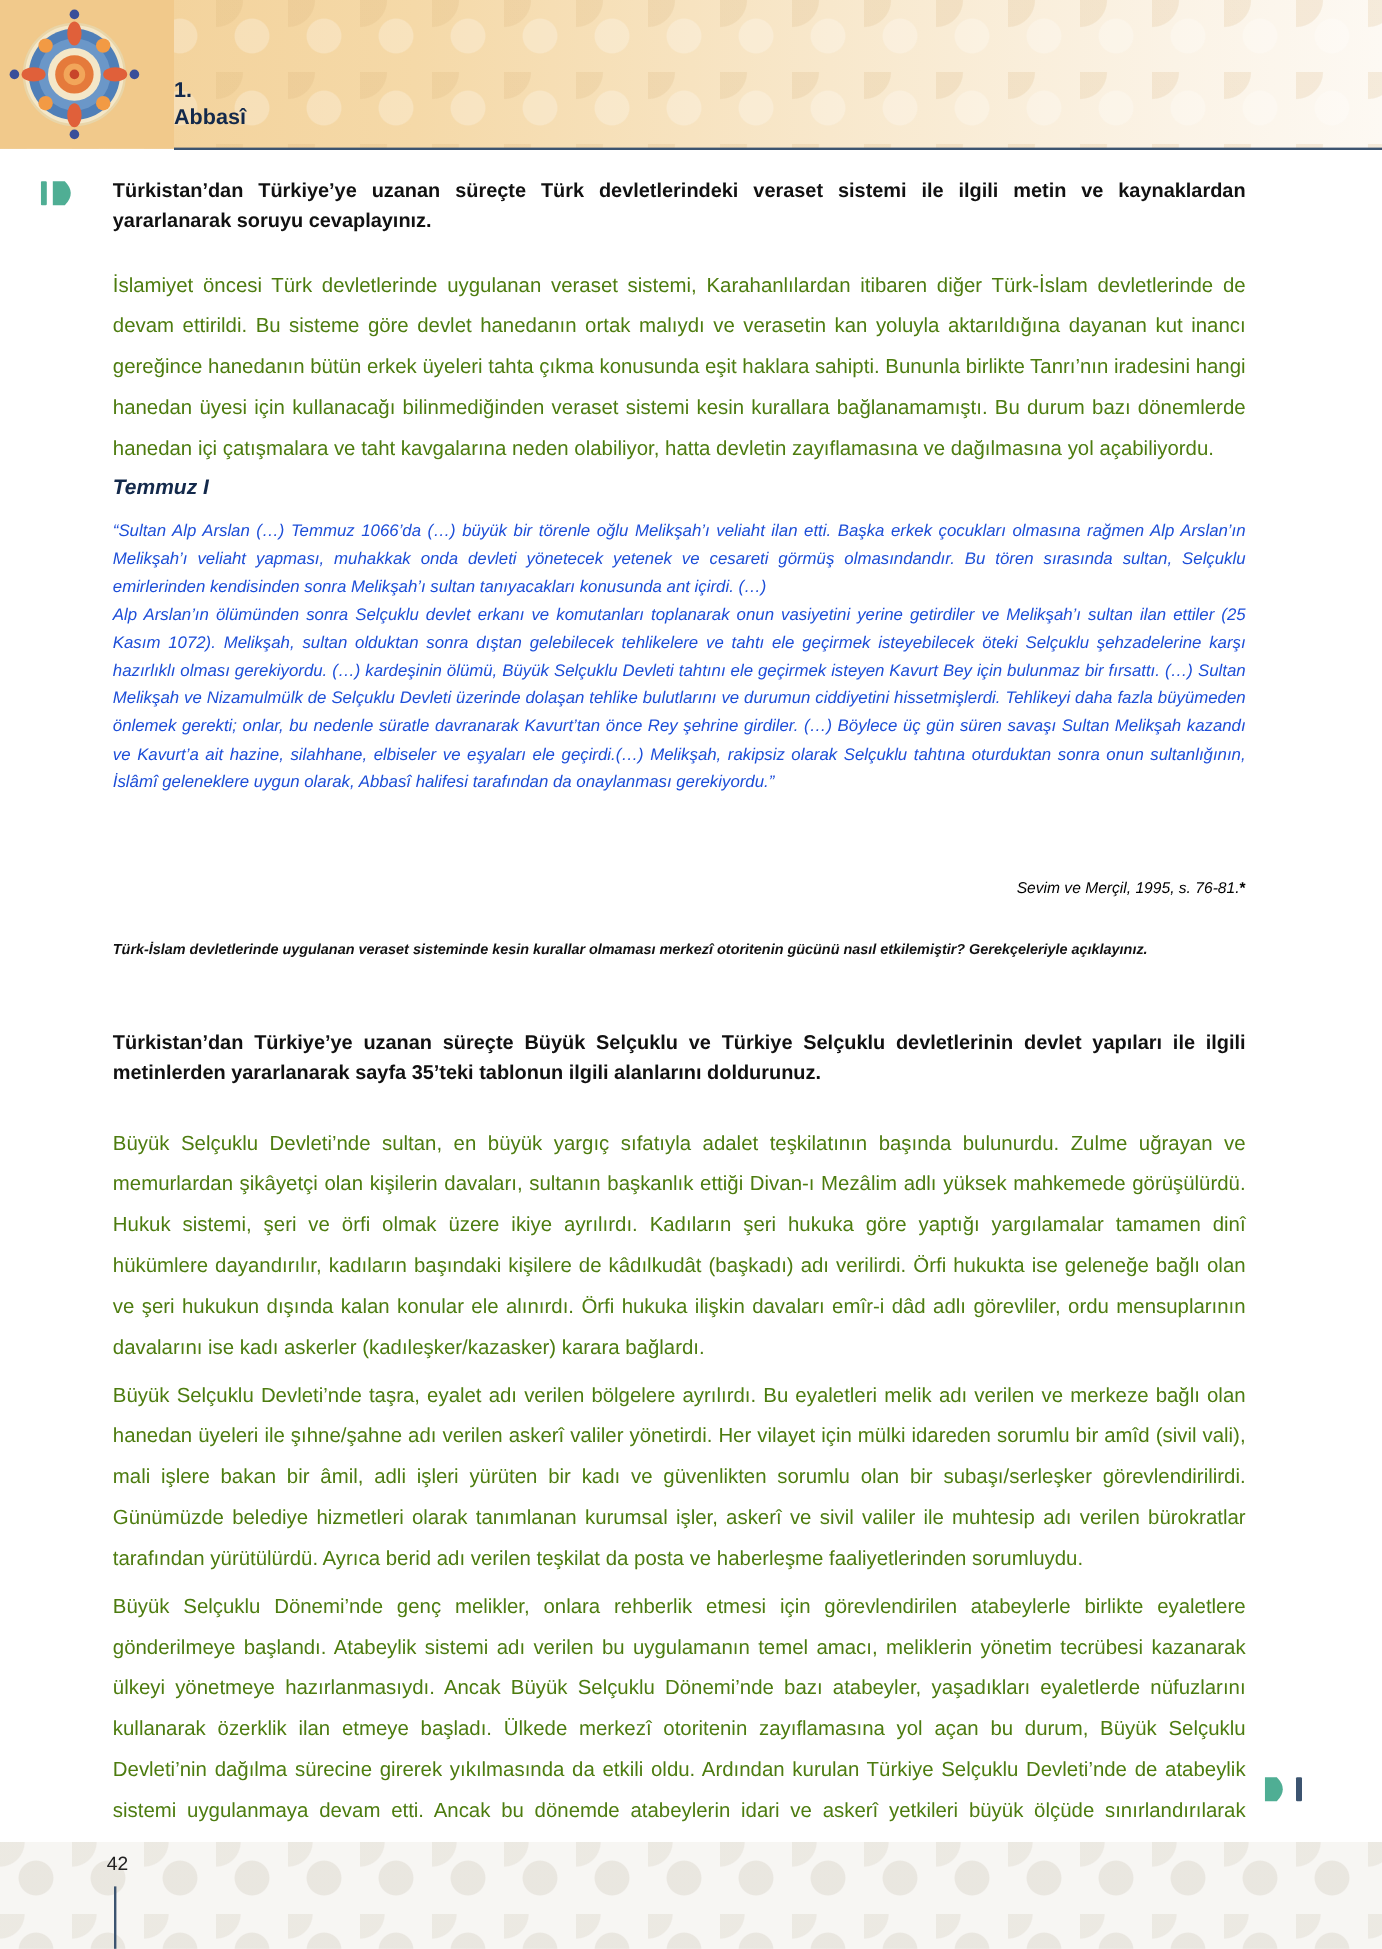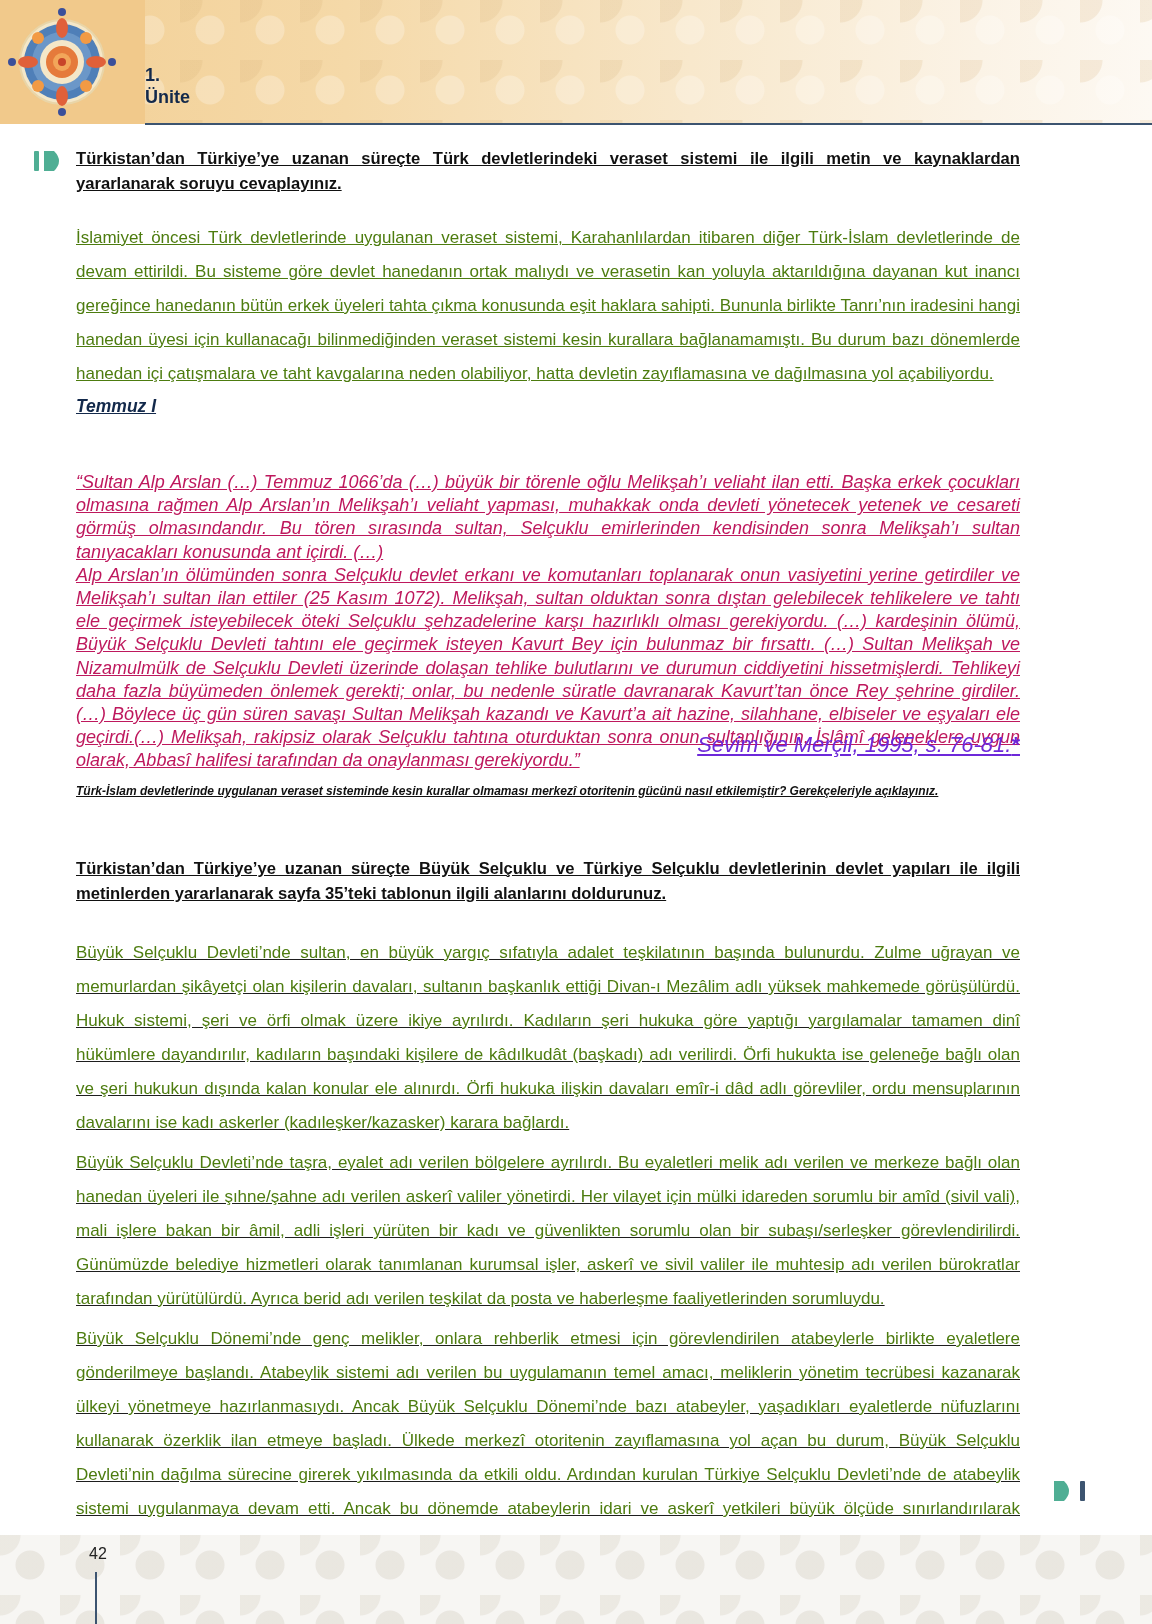--- a/index.html
+++ b/index.html
@@ -33,37 +33,37 @@
     position: absolute; left: 145px; top: 64px;
     font-weight: bold; font-size: 18px; line-height: 22px; color: #13294b;
   }
   .header-rule {
     position: absolute; left: 145px; top: 123px; width: 1007px; height: 2px; background: #3c5470;
   }
   
   .start-icon { position: absolute; left: 34px; top: 150px; width: 32px; height: 22px; }
   .end-icon { position: absolute; left: 1054px; top: 1480px; width: 32px; height: 22px; }
 
-  .content { position: absolute; left: 76px; width: 944px; text-decoration: underline; }
+  .content { position: absolute; left: 94px; width: 944px; }
   .task {
     font-weight: bold; font-size: 16.6px; line-height: 25px; color: #111;
     text-align: justify;
   }
   .para {
     font-size: 17px; line-height: 34px; color: #4d7c0f; text-align: justify;
     margin: 0 0 6px 0;
   }
   .source-title {
     font-weight: bold; font-style: italic; font-size: 17.5px; color: #13294b;
   }
   .quote {
-    font-style: italic; font-size: 18px; line-height: 23.2px; color: #be185d; text-align: justify; margin-top: 40px;
+    font-style: italic; font-size: 14px; line-height: 23.2px; color: #1d4ed8; text-align: justify;
   }
   .citation {
-    font-style: italic; font-size: 22px; color: #6d28d9; text-align: right;
+    font-style: italic; font-size: 13px; color: #000000; text-align: right;
   }
   .question {
     font-weight: bold; font-style: italic; font-size: 12px; line-height: 25px; color: #111;
     text-align: justify;
   }
   
   .footer {
     position: absolute; left: 0; top: 1535px; width: 1152px; height: 89px;
     background: #f7f6f3;
     background-image:
@@ -106,21 +106,21 @@
     </g>
     <g fill="#3a4f9a">
       <circle cx="56" cy="6" r="4"></circle>
       <circle cx="56" cy="106" r="4"></circle>
       <circle cx="6" cy="56" r="4"></circle>
       <circle cx="106" cy="56" r="4"></circle>
     </g>
   </svg>
   <div class="unit-label">
     <div>1.</div>
-    <div>Ünite</div>
+    <div>Abbasî</div>
   </div>
 </div>
 <div class="header-rule"></div>
 
 <svg class="start-icon" viewBox="0 0 32 22">
   <rect x="0" y="1" width="5" height="20" rx="1" fill="#4fae94"></rect>
   <path d="M10 1 L20 1 Q30 11 20 21 L10 21 Z" fill="#4fae94"></path>
 </svg>
 
 <div class="content task" style="top:146px;">Türkistan’dan Türkiye’ye uzanan süreçte Türk devletlerindeki veraset sistemi ile ilgili metin ve kaynaklardan yararlanarak soruyu cevaplayınız.</div>

